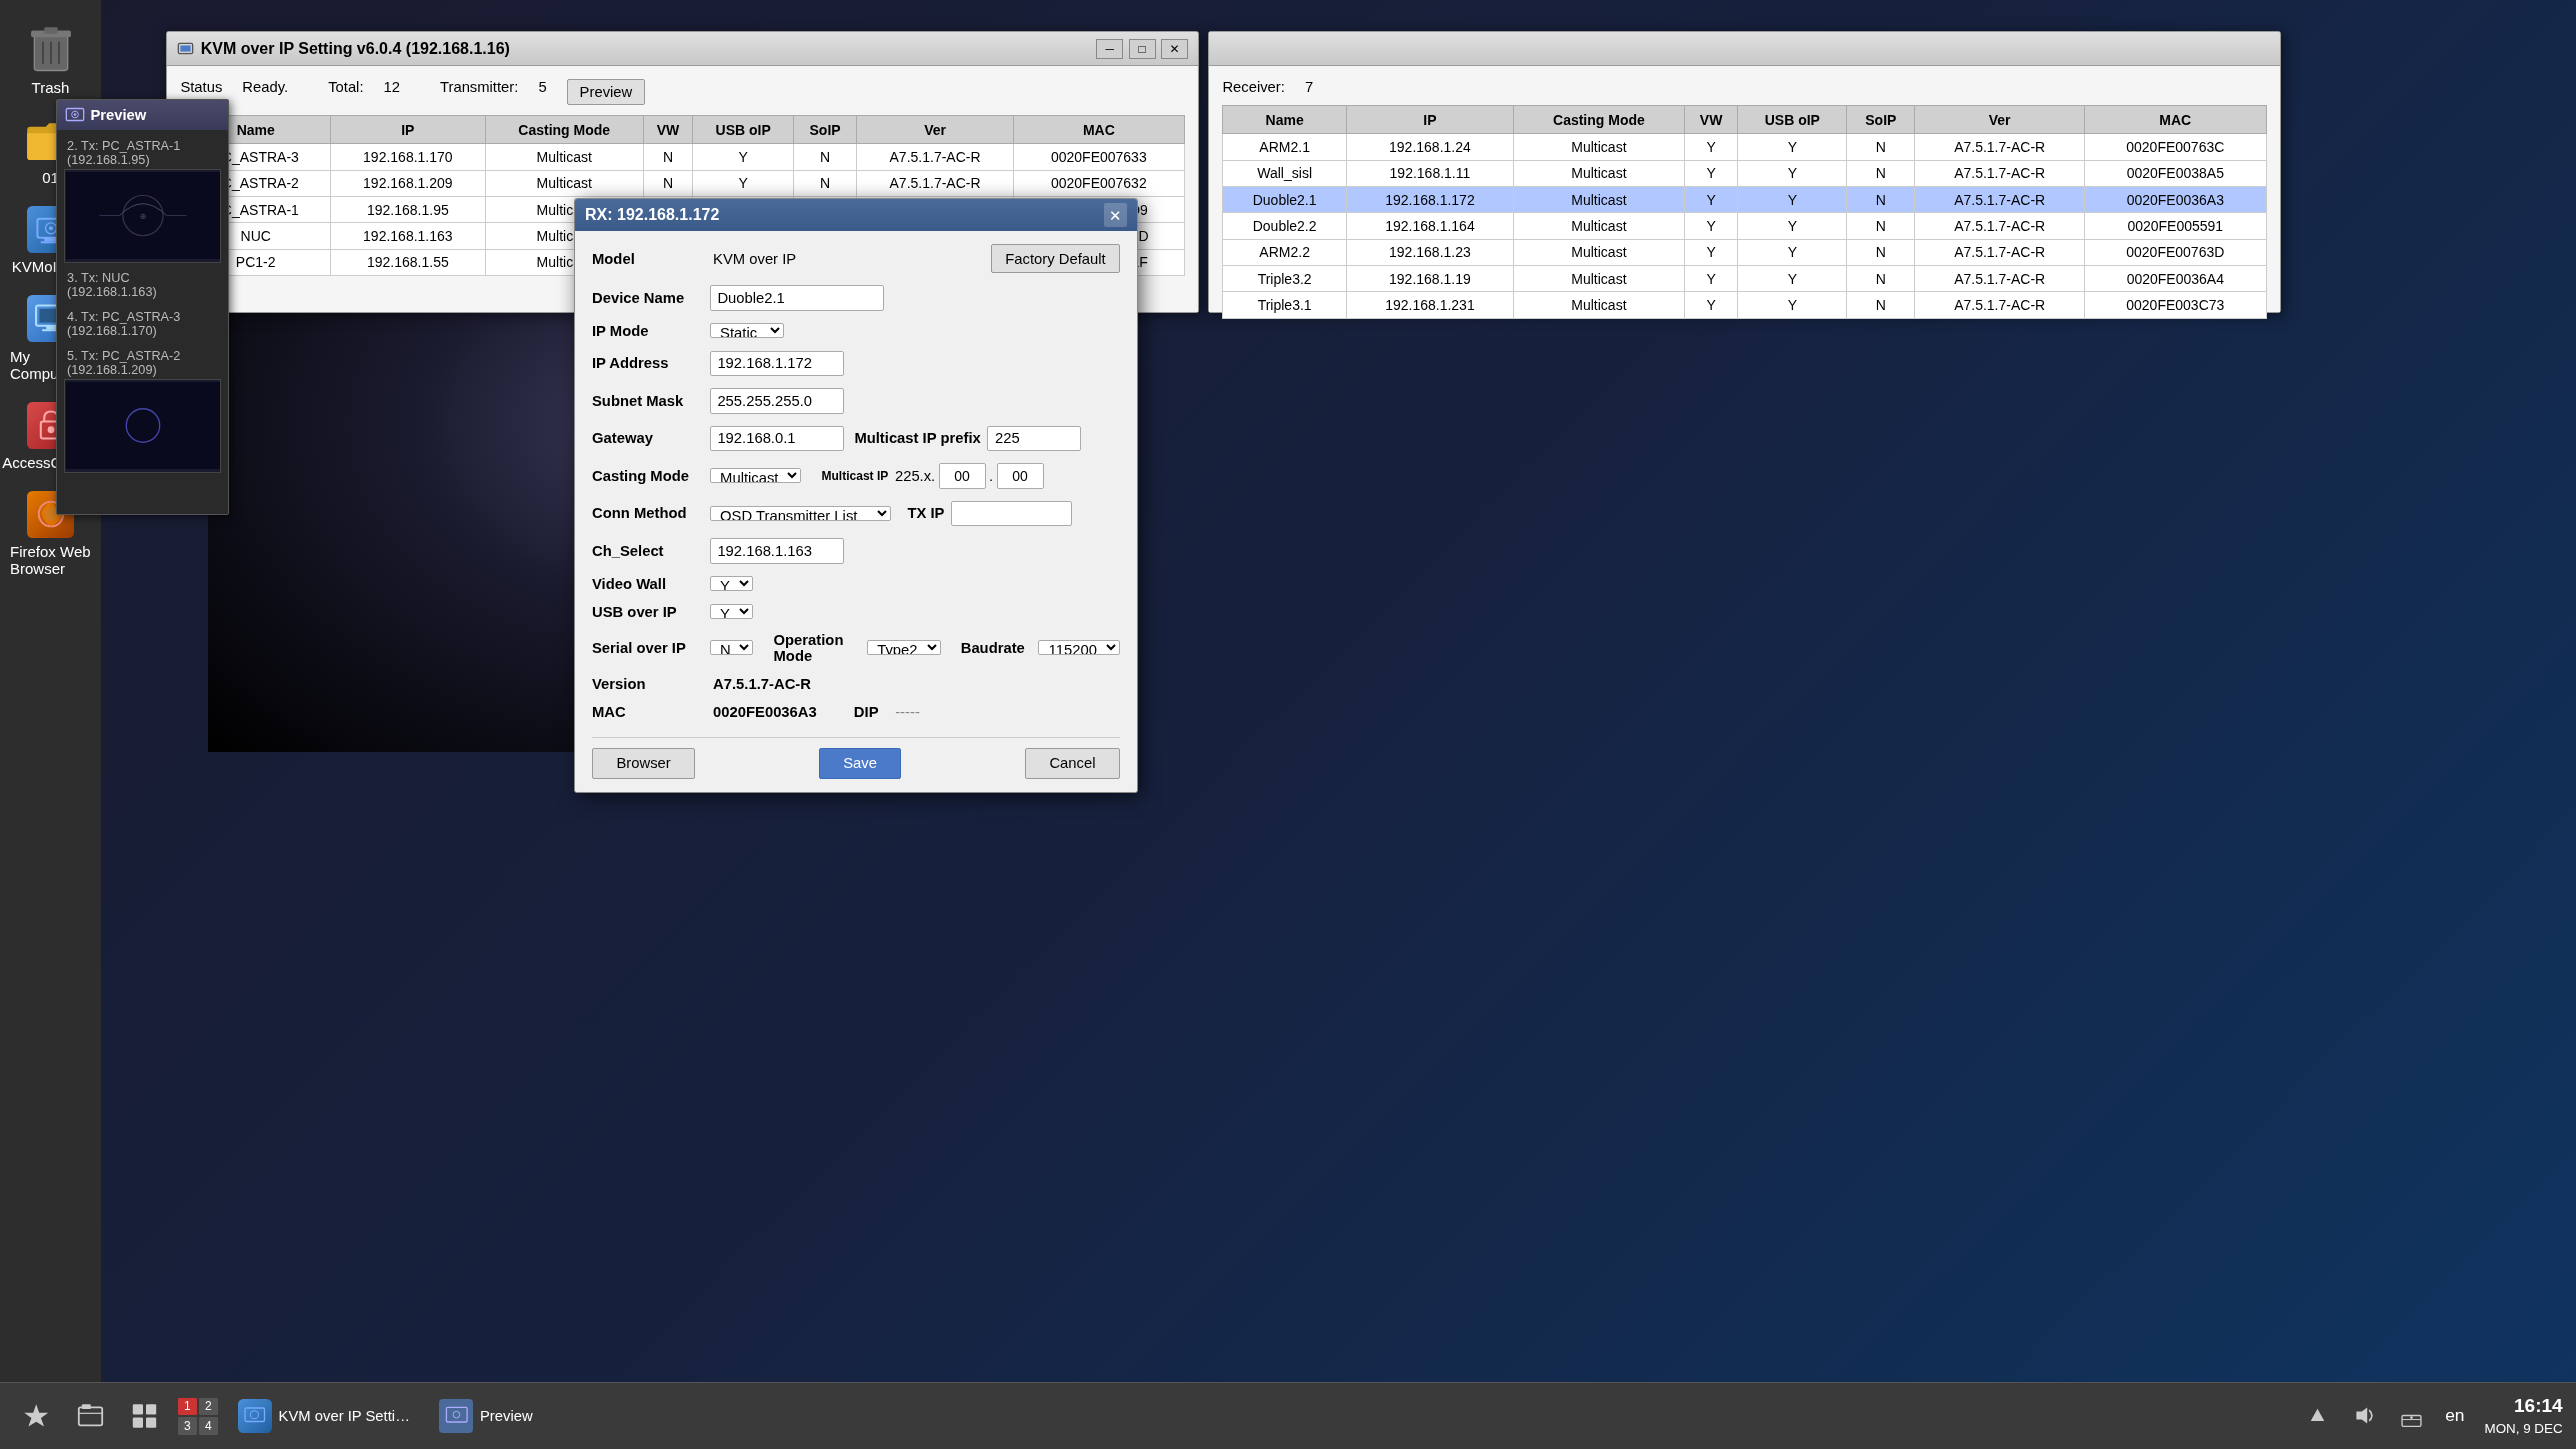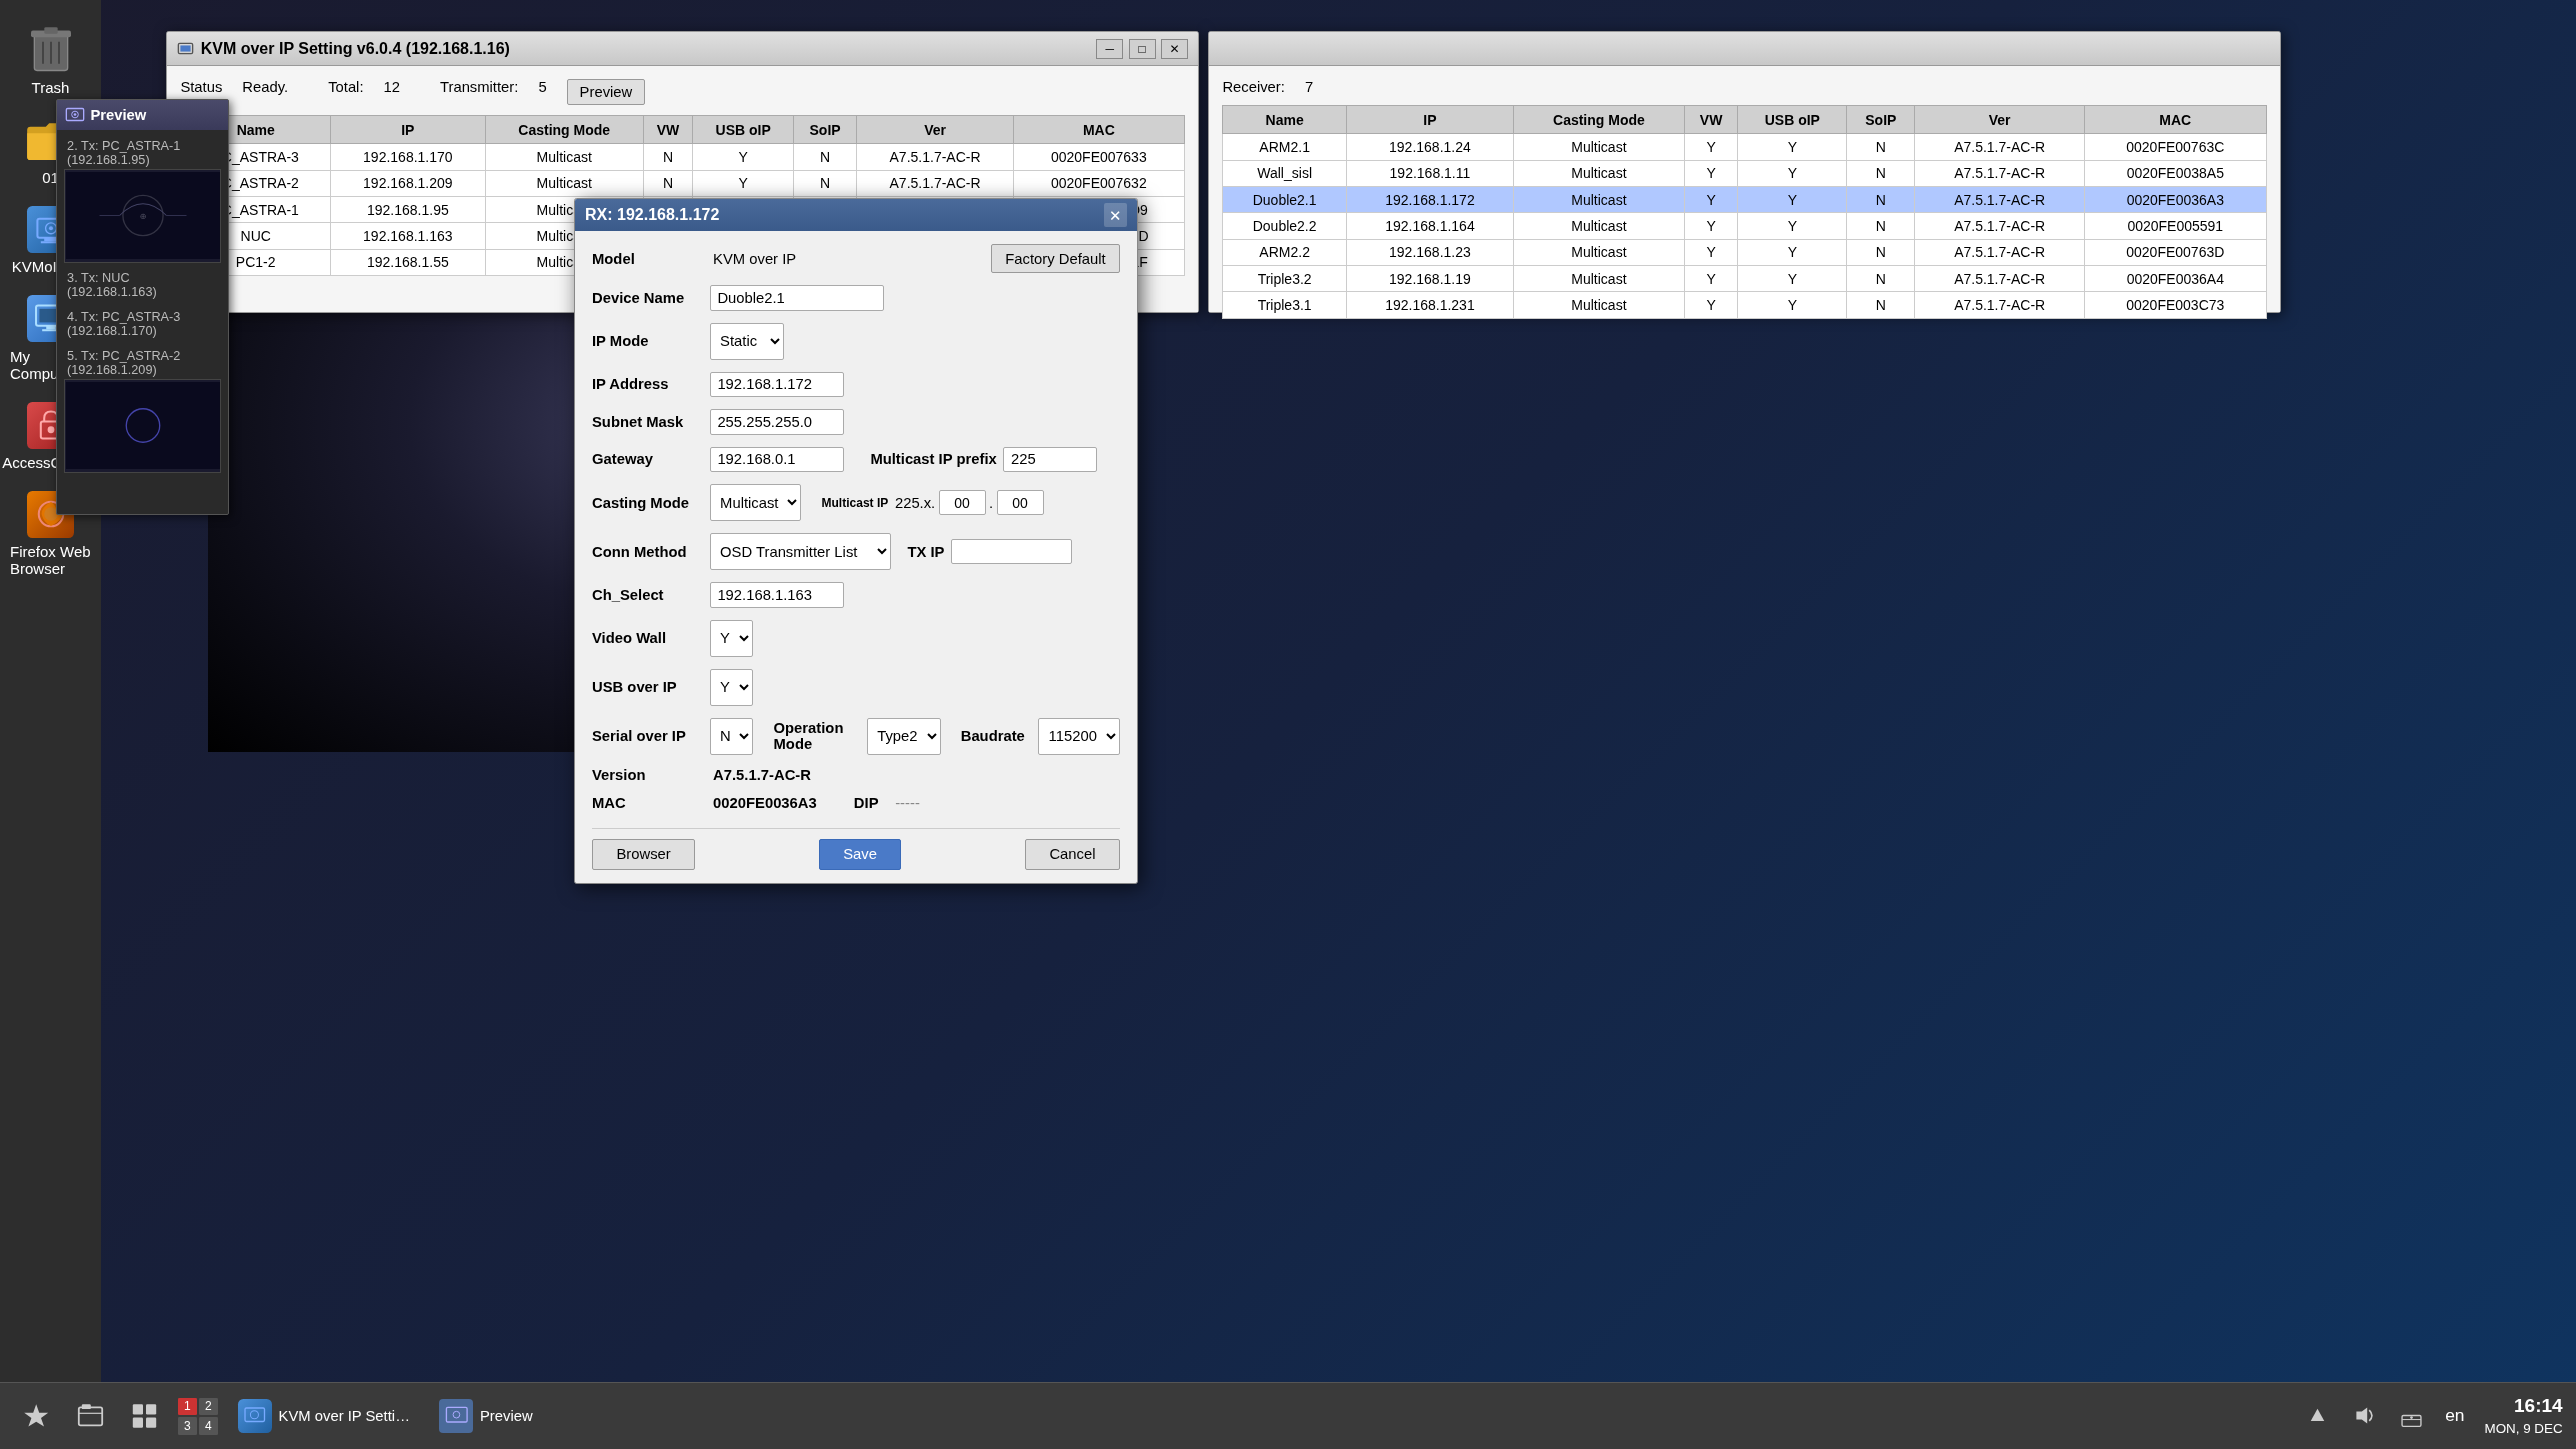--- a/index.html
+++ b/index.html
@@ -356,21 +356,21 @@
       padding: 0 6.7px;
       font-size: 14.8px;
       border-radius: 2px;
     }
 
     .rx-input-wide { width: 174px; }
     .rx-input-medium { width: 134px; }
     .rx-input-small { width: 94px; }
 
     .rx-select {
-      height: 37px;
+      height: 15px;
       border: 0.7px solid #aaa;
       background: #fff;
       padding: 0 5.4px;
       font-size: 14.8px;
       border-radius: 2px;
       cursor: pointer;
     }
 
     .rx-value {
       font-size: 14.8px;
@@ -400,21 +400,21 @@
       background: #fff;
       padding: 0 5.4px;
       font-size: 14px;
       border-radius: 2px;
       text-align: center;
     }
 
     .multicast-prefix-label {
       font-size: 14.8px;
       font-weight: bold;
-      margin-left: 20px;
+      margin-left: 4px;
     }
 
     .rx-buttons {
       display: flex;
       justify-content: space-between;
       margin-top: 17px;
       padding-top: 10px;
       border-top: 0.7px solid #ccc;
     }
 

